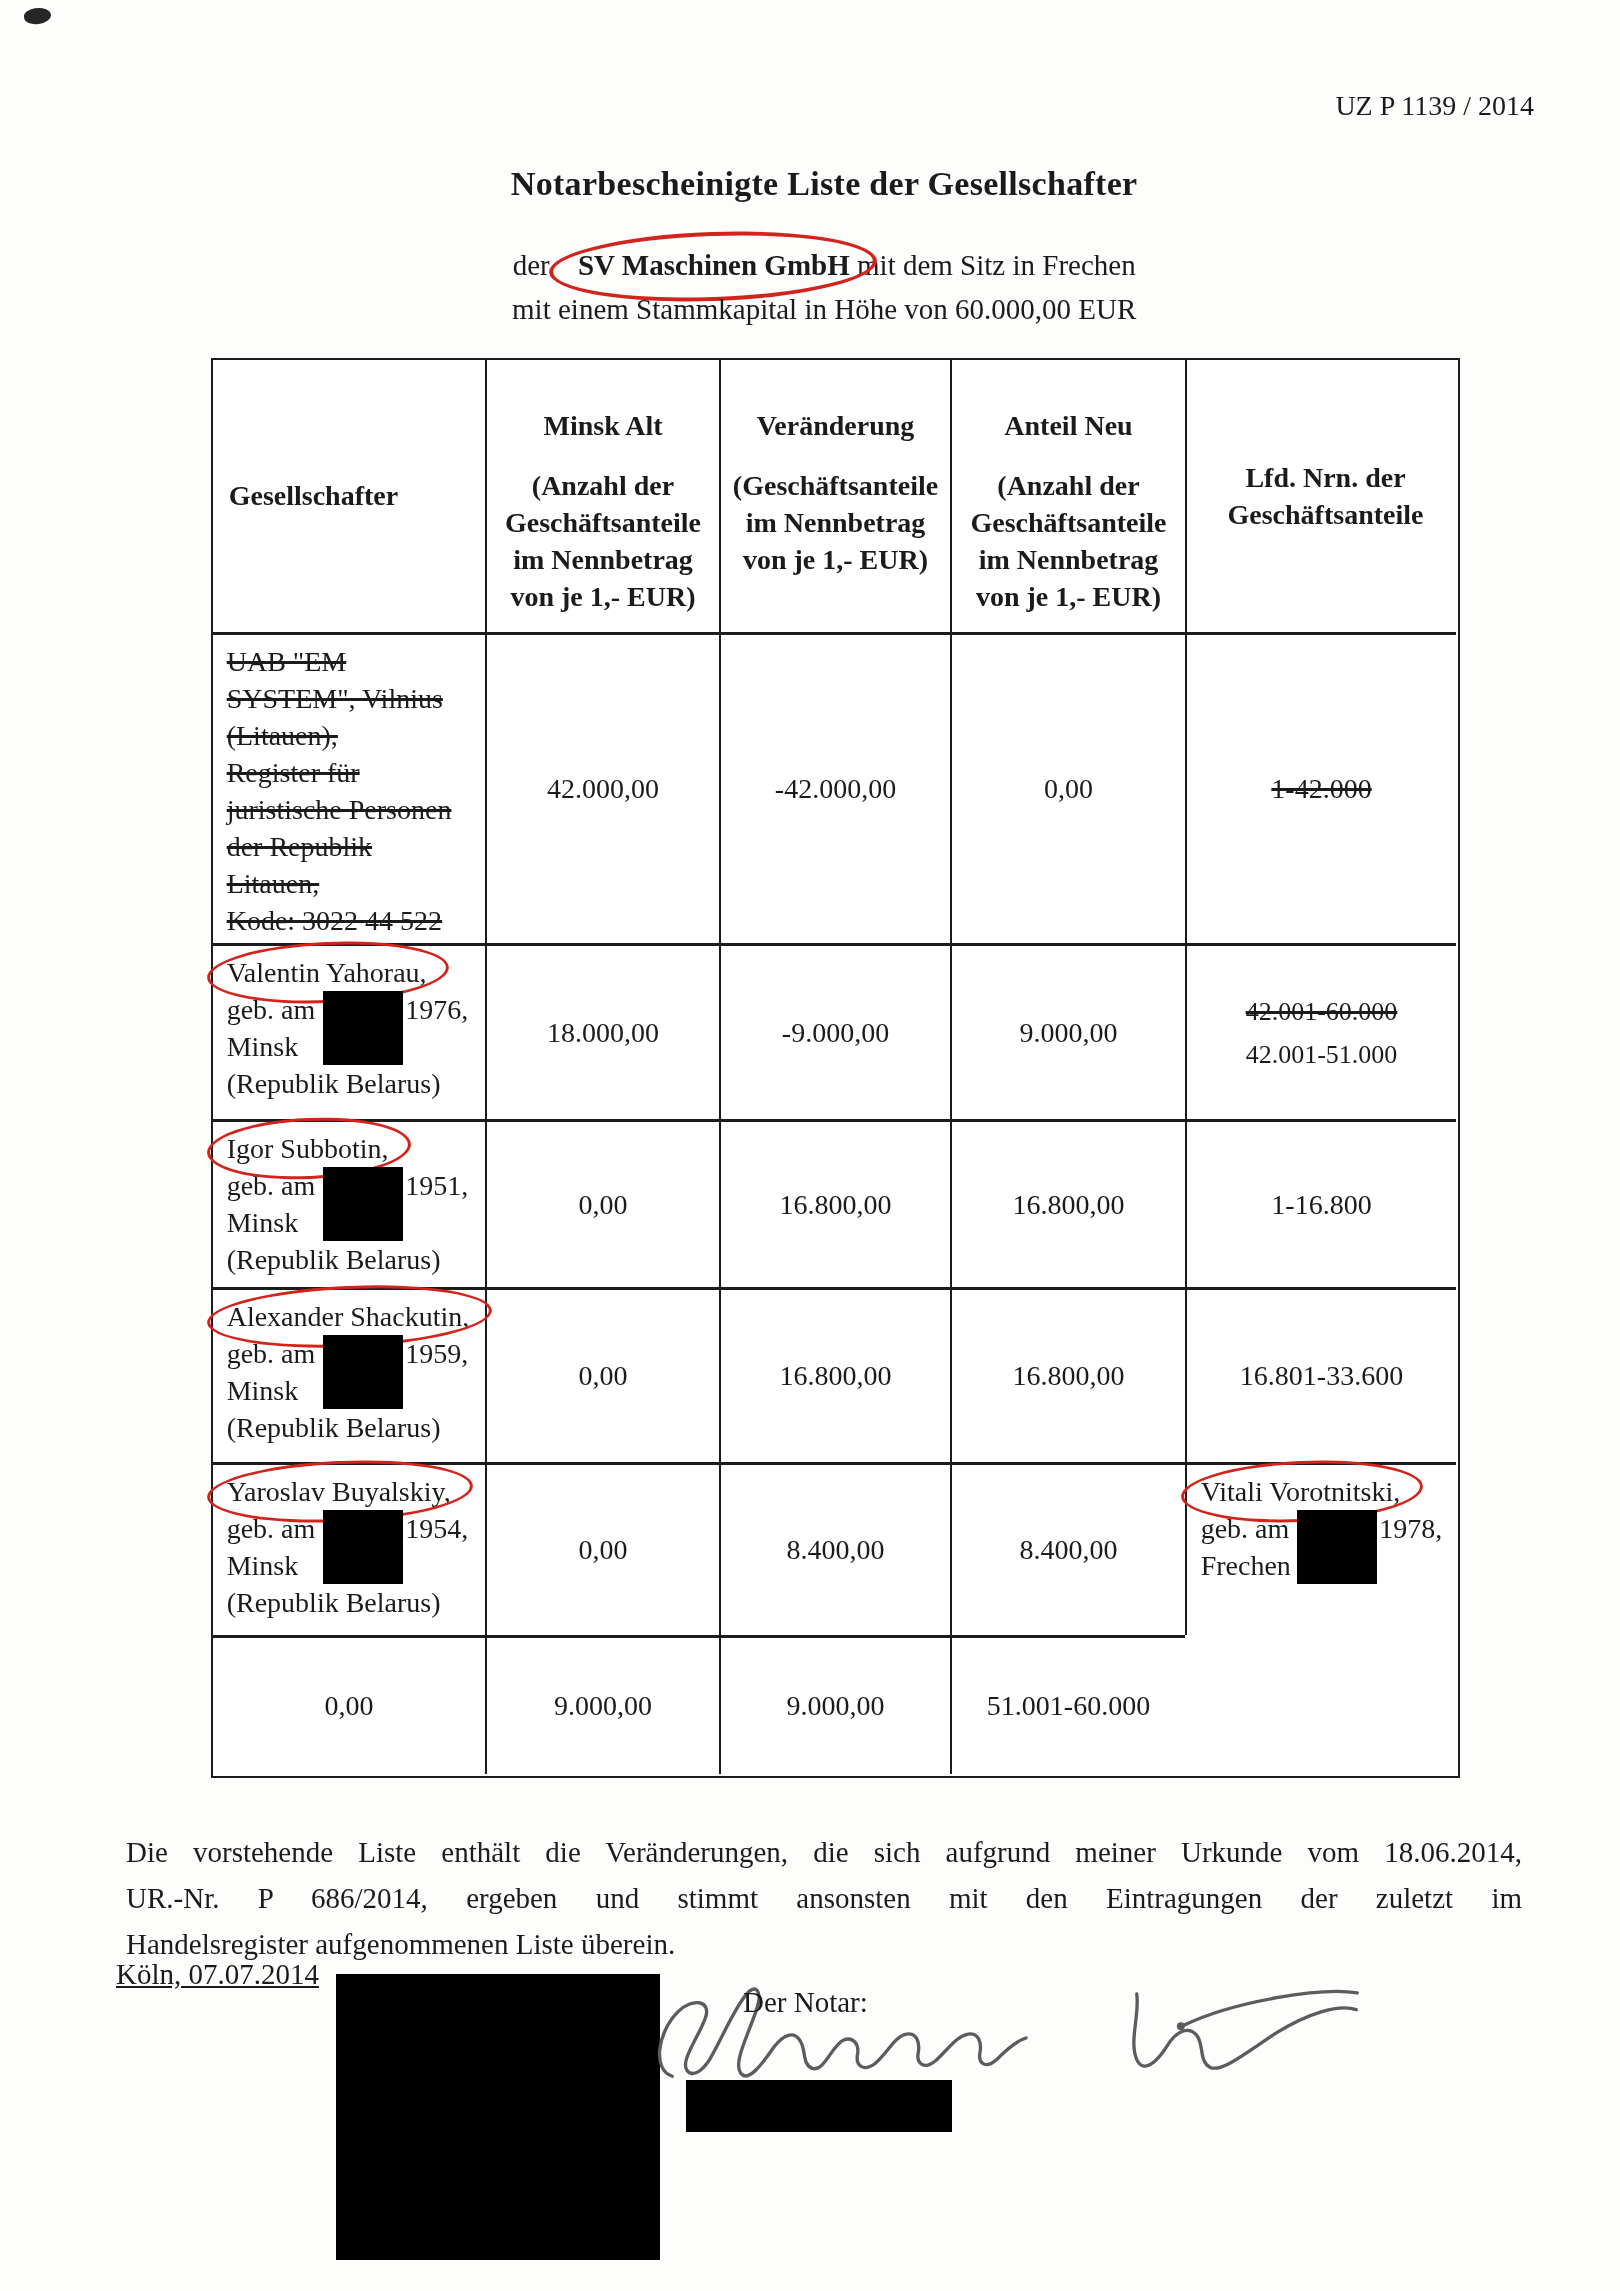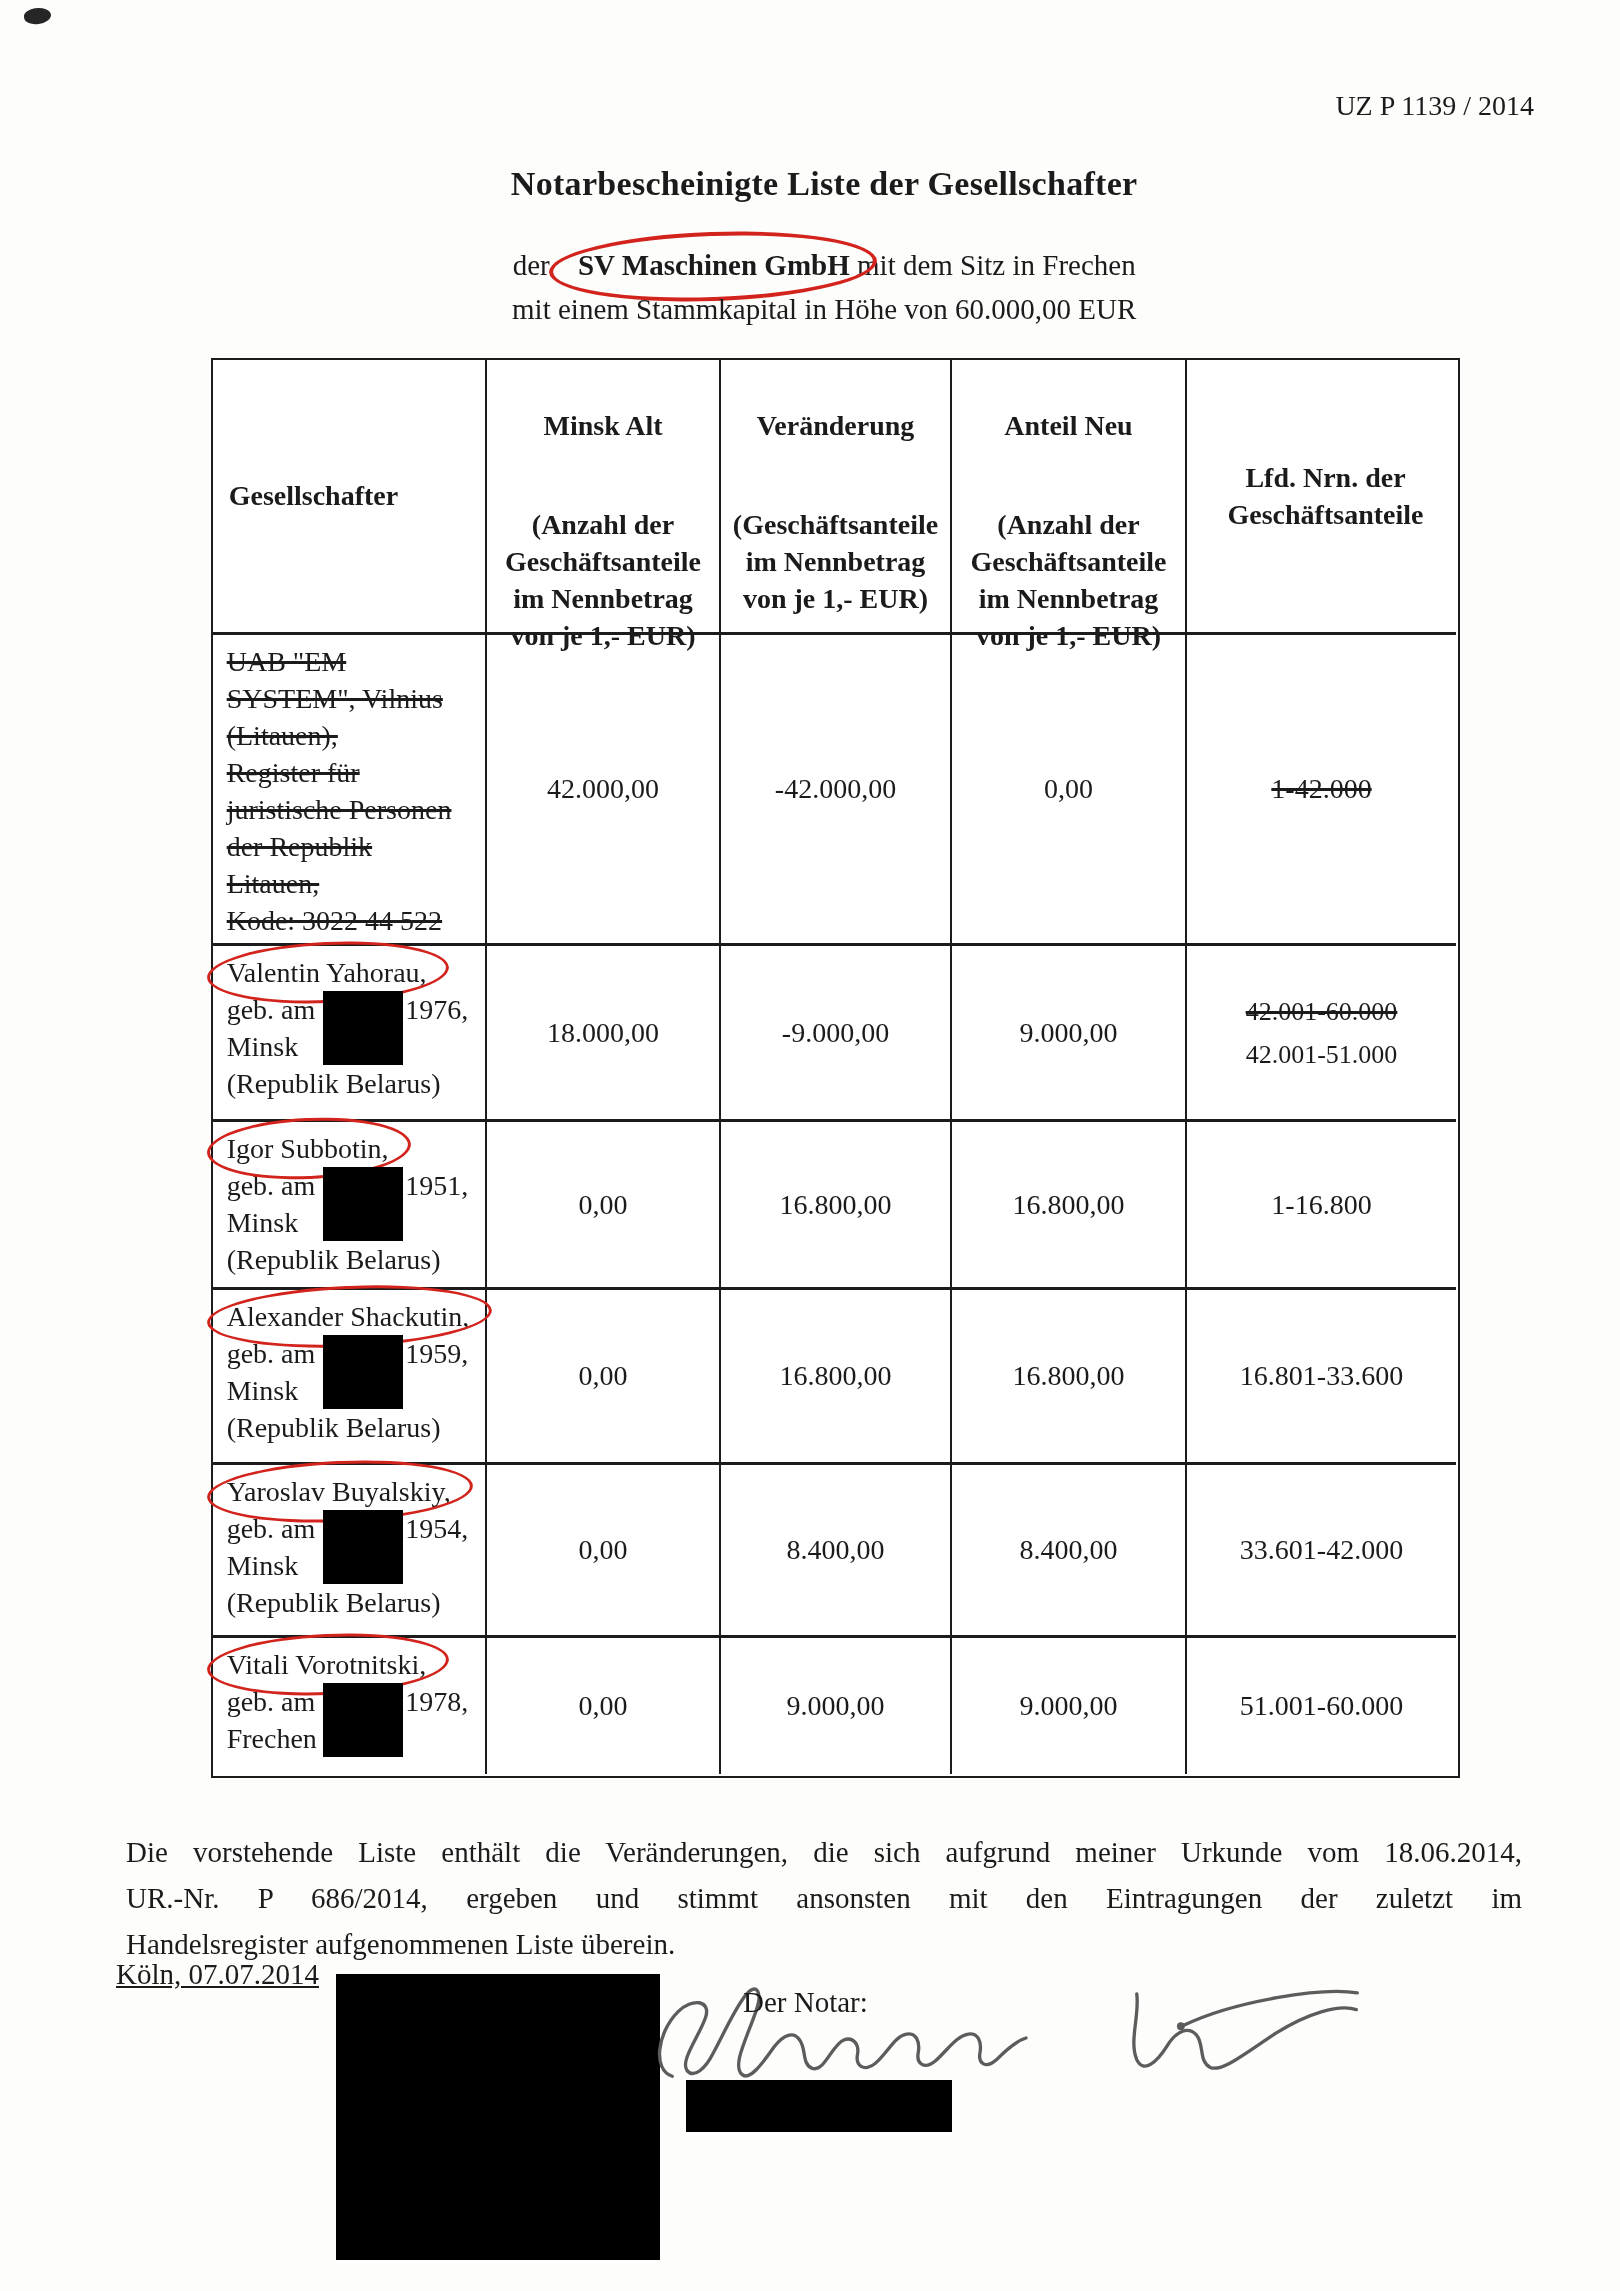--- a/index.html
+++ b/index.html
@@ -36,21 +36,21 @@
     grid-template-columns:272px 234px 231px 235px 271px;
     grid-template-rows:272px 311px 176px 168px 175px 173px 139px;
     background:#fff;
   }
   .gtable>div{box-sizing:border-box;border-top:3.9px solid #1c1c1c;border-left:2px solid #1c1c1c;overflow:visible;}
   .gtable>div:nth-child(-n+5){border-top:none;}
   .gtable>div:nth-child(5n+1){border-left:none;}
 
   .hc{text-align:center;font-weight:bold;font-size:28px;}
   .h-title{margin-top:47px;line-height:37px;}
-  .h-sub{margin-top:62px;line-height:37px;}
+  .h-sub{margin-top:23px;line-height:37px;}
   .h-sub span{display:block;}
   .hc-first{display:flex;align-items:center;padding-left:15.7px;font-weight:bold;font-size:28px;}
   .hc-last{display:flex;flex-direction:column;justify-content:center;text-align:center;line-height:37px;font-weight:bold;font-size:28px;padding-left:8px;}
 
   .num{display:flex;align-items:center;justify-content:center;font-size:28px;}
   .lfd2{display:flex;flex-direction:column;align-items:center;justify-content:center;font-size:26px;line-height:43px;}
 
   .namec{padding:7.8px 3.9px 0 13.7px;font-size:28px;}
   .nline{line-height:37px;white-space:nowrap;}
   .strike{text-decoration:line-through;text-decoration-thickness:2.9px;}
@@ -174,21 +174,20 @@
 
   <div class="namec">
     <div class="nline"><span class="circled">Yaroslav Buyalskiy,</span></div>
     <div class="nline"><span>geb. am</span><span class="redact-inline"></span><span>1954,</span></div>
     <div class="nline">Minsk</div>
     <div class="nline">(Republik Belarus)</div>
   </div>
   <div class="num">0,00</div>
   <div class="num">8.400,00</div>
   <div class="num">8.400,00</div>
-  <div class="num">33.601-42.000</div>
 
   <div class="namec">
     <div class="nline"><span class="circled">Vitali Vorotnitski,</span></div>
     <div class="nline"><span>geb. am</span><span class="redact-inline"></span><span>1978,</span></div>
     <div class="nline">Frechen</div>
   </div>
   <div class="num">0,00</div>
   <div class="num">9.000,00</div>
   <div class="num">9.000,00</div>
   <div class="num">51.001-60.000</div>

